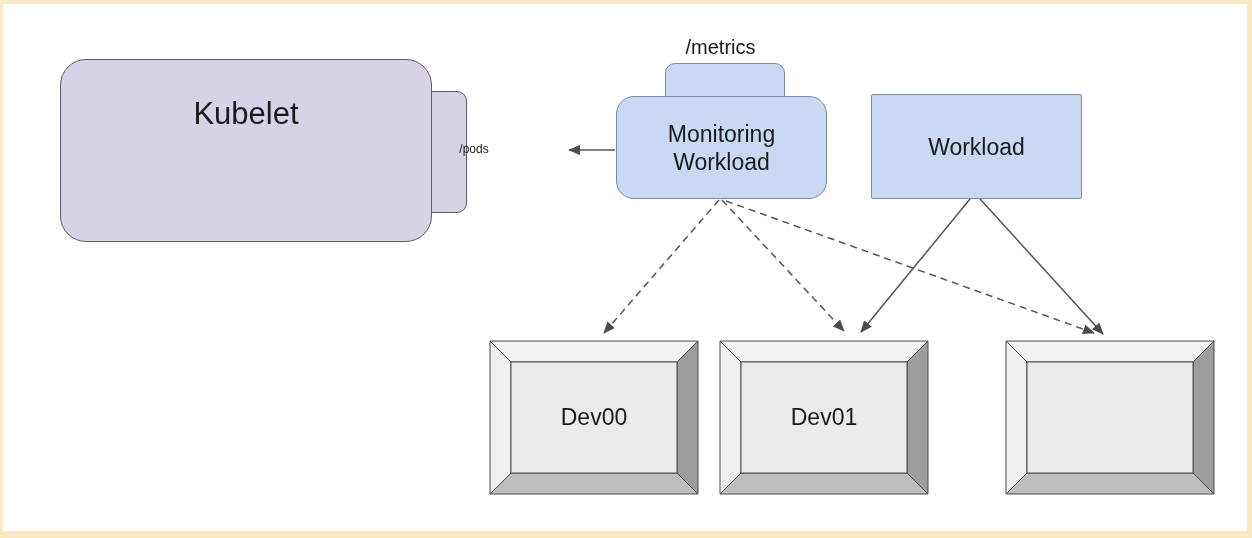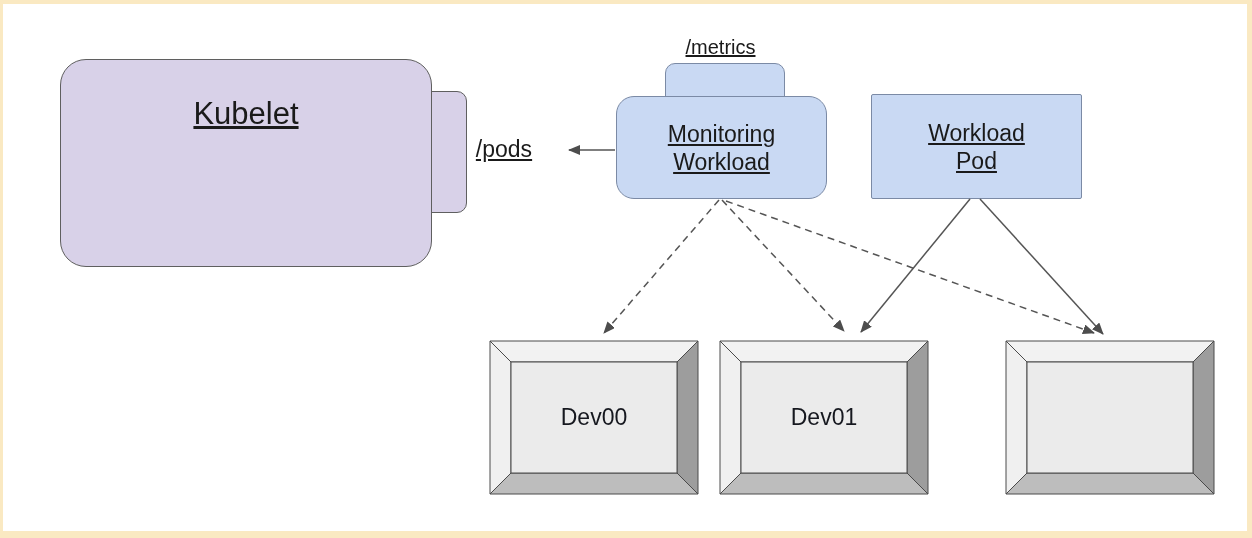--- a/index.html
+++ b/index.html
@@ -20,43 +20,43 @@
   .purple-box{
     background:#d8d1e8;
     border:1.5px solid #5f5f5f;
   }
   .blue-box{
     background:#c9d9f3;
     border:1.5px solid #7b8aa5;
   }
   .node-label{
     display:flex;align-items:center;justify-content:center;
-    text-align:center;color:#1a1a1a;text-decoration:underline;
+    text-align:center;color:#1a1a1a;
   }
   #kubelet-box{
-    left:57px;top:55px;width:372px;height:208px;
+    left:57px;top:55px;width:372px;height:183px;
     border-radius:26px;z-index:2;
     font-size:31px;
     align-items:flex-start;padding-top:36px;box-sizing:border-box;
   }
   #kubelet-port{
     left:419px;top:87px;width:43px;height:120px;
     border-radius:10px;z-index:1;
   }
   #metrics-tab{
     left:662px;top:59px;width:118px;height:46px;
     border-radius:10px;z-index:1;
   }
   #metrics-label{
     left:613px;top:31px;width:209px;height:24px;
     font-size:20px;z-index:2;
   }
   #pods-label{
-    left:461px;top:133px;width:80px;height:24px;
-    font-size:23px;z-index:2;
+    left:431px;top:133px;width:80px;height:24px;
+    font-size:12px;z-index:2;
   }
   #monitoring-box{
     left:613px;top:92px;width:209px;height:101px;
     border-radius:18px;z-index:2;
     font-size:23px;line-height:28px;
   }
   #workload-box{
     left:868px;top:90px;width:209px;height:103px;
     border-radius:2px;z-index:2;
     font-size:23px;line-height:28px;
@@ -94,21 +94,20 @@
   <div id="monitoring-box" class="abs blue-box node-label">
     <span>
       <span style="display:block">Monitoring</span>
       <span style="display:block">Workload</span>
     </span>
   </div>
 
   <div id="workload-box" class="abs blue-box node-label">
     <span>
       <span style="display:block">Workload</span>
-      <span style="display:block">Pod</span>
     </span>
   </div>
 
   <div id="device-0" class="abs device">
     <svg width="210" height="155" viewBox="0 0 210 155">
       <g stroke="#4a4a4a" stroke-width="1" stroke-linejoin="miter">
         <polygon points="1,1 209,1 188,22 22,22" fill="#f2f2f2"></polygon>
         <polygon points="1,1 22,22 22,133 1,154" fill="#f0f0f0"></polygon>
         <polygon points="209,1 209,154 188,133 188,22" fill="#9d9d9d"></polygon>
         <polygon points="1,154 22,133 188,133 209,154" fill="#bdbdbd"></polygon>

